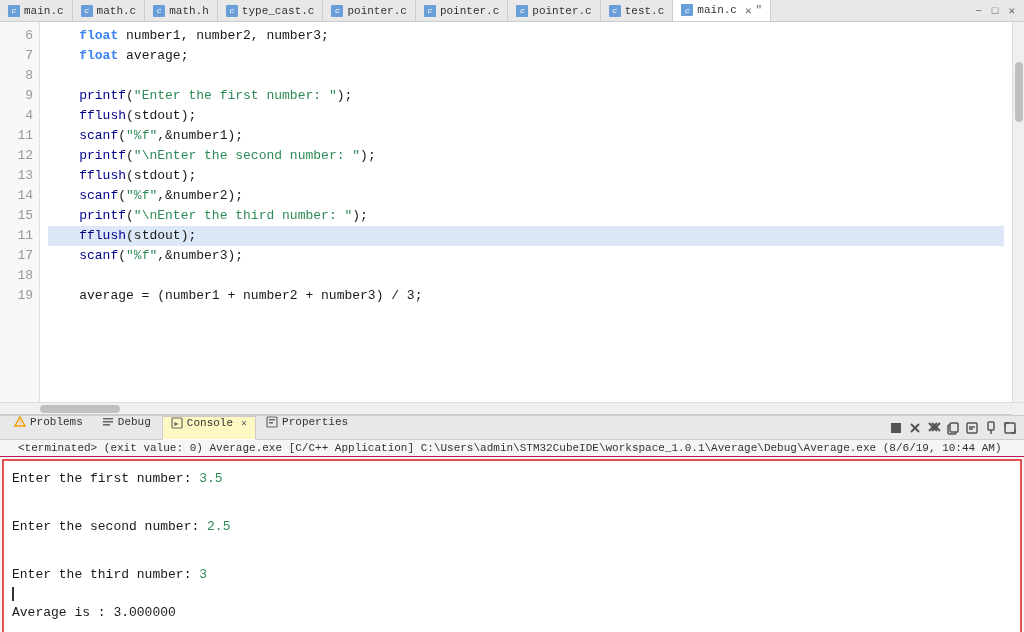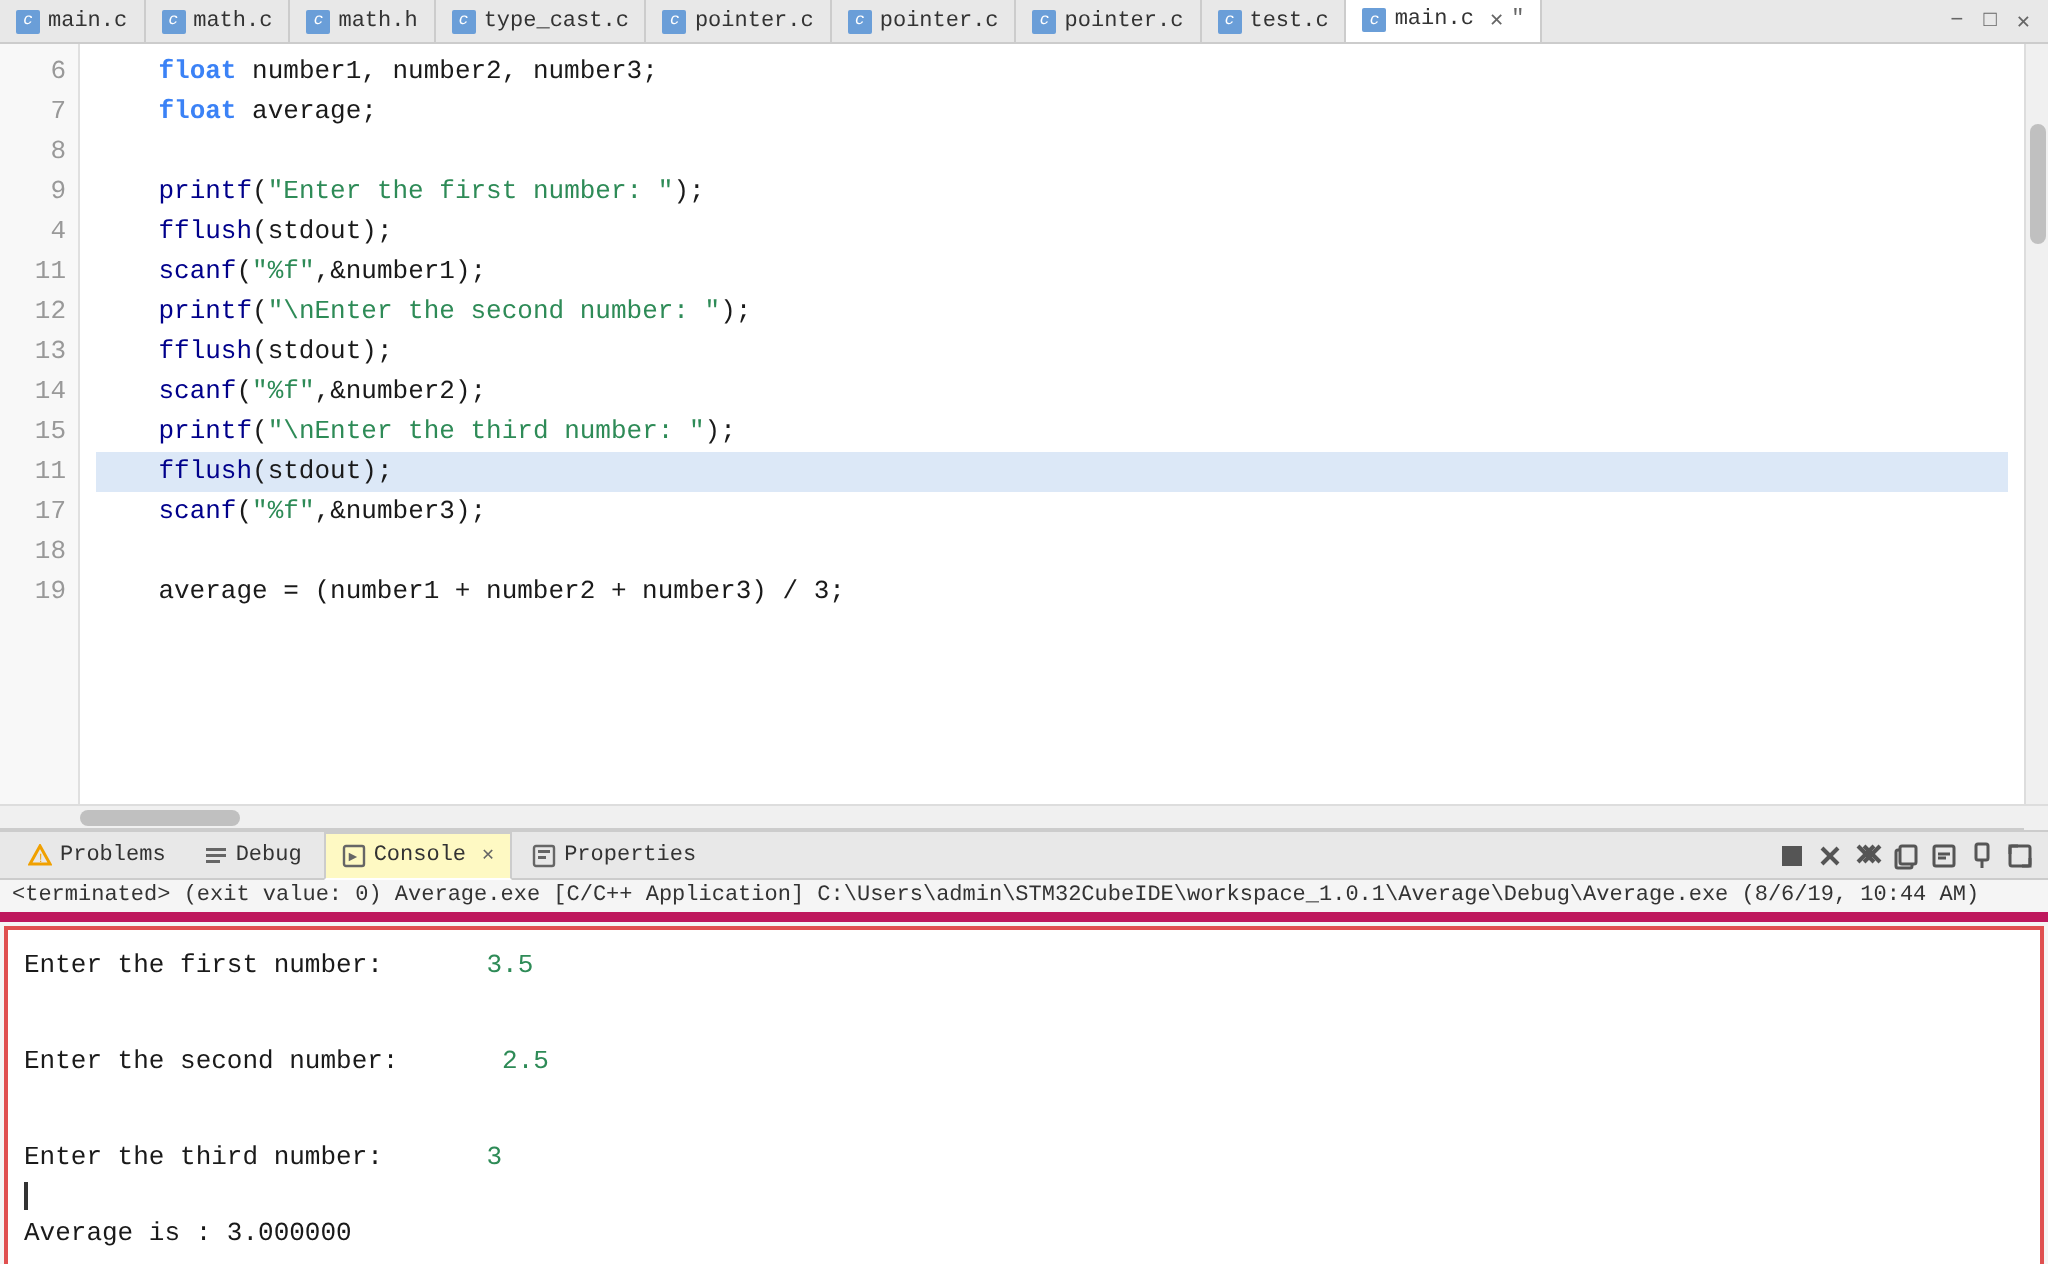--- a/index.html
+++ b/index.html
@@ -127,21 +127,20 @@
       display: flex;
       align-items: center;
       background: #e8e8e8;
       height: 24px;
       border-bottom: 1px solid #ccc;
       padding: 0 6px;
       gap: 2px;
     }
     .panel-tab {
       display: flex;
-      align-items: center;
       padding: 0 8px;
       height: 24px;
       font-size: 11px;
       cursor: pointer;
       gap: 4px;
       color: #333;
       border-right: 1px solid transparent;
     }
     .panel-tab.active {
       background: #fef9c3;
@@ -163,39 +162,38 @@
       cursor: pointer;
       font-size: 11px;
       color: #666;
     }
 
     .terminated-line {
       font-size: 11px;
       font-family: 'Courier New', monospace;
       color: #333;
       background: #f5f5f5;
-      padding: 2px 6px;
-      border-bottom: 5px solid #be185d;
+      padding: 2px 18px;
+      border-bottom: 1px solid #be185d;
     }
 
     .console-output {
       background: #ffffff;
       flex: 1;
       padding: 6px 8px;
       font-family: 'Courier New', monospace;
       font-size: 13px;
       line-height: 24px;
       border: 2px solid #e05050;
       margin: 2px;
       overflow: hidden;
       color: #1a1a1a;
     }
     .console-value {
       color: #2e8b57;
-      margin-left: 44px;
     }
     .cursor-line {
       display: flex;
       align-items: center;
     }
     .cursor {
       display: inline-block;
       width: 2px;
       height: 14px;
       background: #333;

